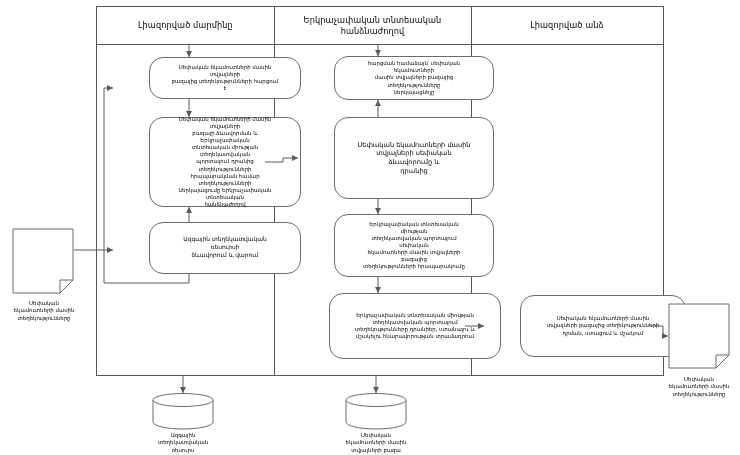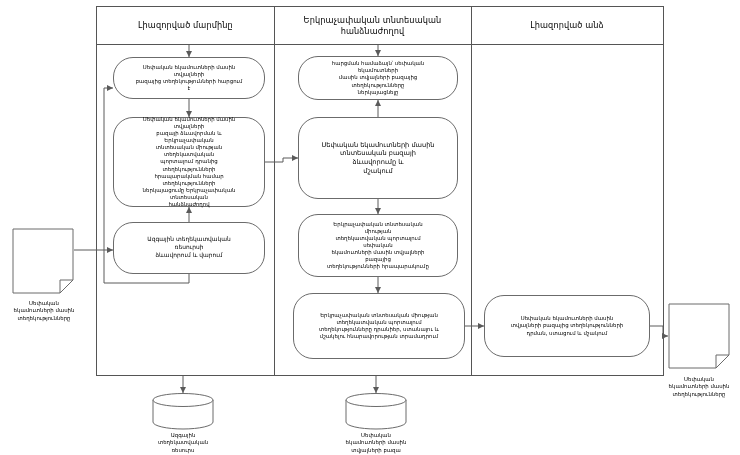--- a/index.html
+++ b/index.html
@@ -17,23 +17,23 @@
     border-bottom:1px solid #555;
     display:flex;align-items:center;justify-content:center;
     text-align:center;line-height:1.25;
   }
   .lane-div{background:#555;width:1px;}
 
   .hdr-txt{font-size:8.2px;letter-spacing:.1px;padding:0 4px;}
 
   
   .proc{
-    border:1px solid #6b6b6b;border-radius:20px;background:#fff;
+    border:1px solid #6b6b6b;border-radius:14px;background:#fff;
     display:flex;align-items:center;justify-content:center;
-    text-align:center;padding:3px 21px;line-height:1.32;
+    text-align:center;padding:3px 21px;line-height:1.32;margin-left:36px;
   }
   .proc span{display:block;}
   .t7{font-size:5.9px;}
   .t65{font-size:5.4px;}
   .t8{font-size:6.6px;}
 
   
   .docshape{position:absolute;}
   .doc-label{
     position:absolute;text-align:center;font-size:5.4px;line-height:1.35;
@@ -96,22 +96,22 @@
     <div>
       <span class="t65">հարցման համաձայն՝ սեփական եկամուտների</span>
       <span class="t65">մասին տվյալների բազայից տեղեկությունները</span>
       <span class="t65">ներկայացնելը</span>
     </div>
   </div>
 
   <div class="abs proc" style="left:298px;top:117px;width:160px;height:82px;">
     <div>
       <span class="t8">Սեփական եկամուտների մասին</span>
-      <span class="t8">տնտեսական բազայի ձևավորումը և</span>
-      <span class="t8">մշակում</span>
+      <span class="t8">տվյալների սեփական ձևավորումը և</span>
+      <span class="t8">դրանից</span>
     </div>
   </div>
 
   <div class="abs proc" style="left:298px;top:214px;width:160px;height:63px;">
     <div>
       <span class="t65">Երկրաչափական տնտեսական միության</span>
       <span class="t65">տեղեկատվական պորտալում սեփական</span>
       <span class="t65">եկամուտների մասին տվյալների բազայից</span>
       <span class="t65">տեղեկությունների հրապարակումը</span>
     </div>

